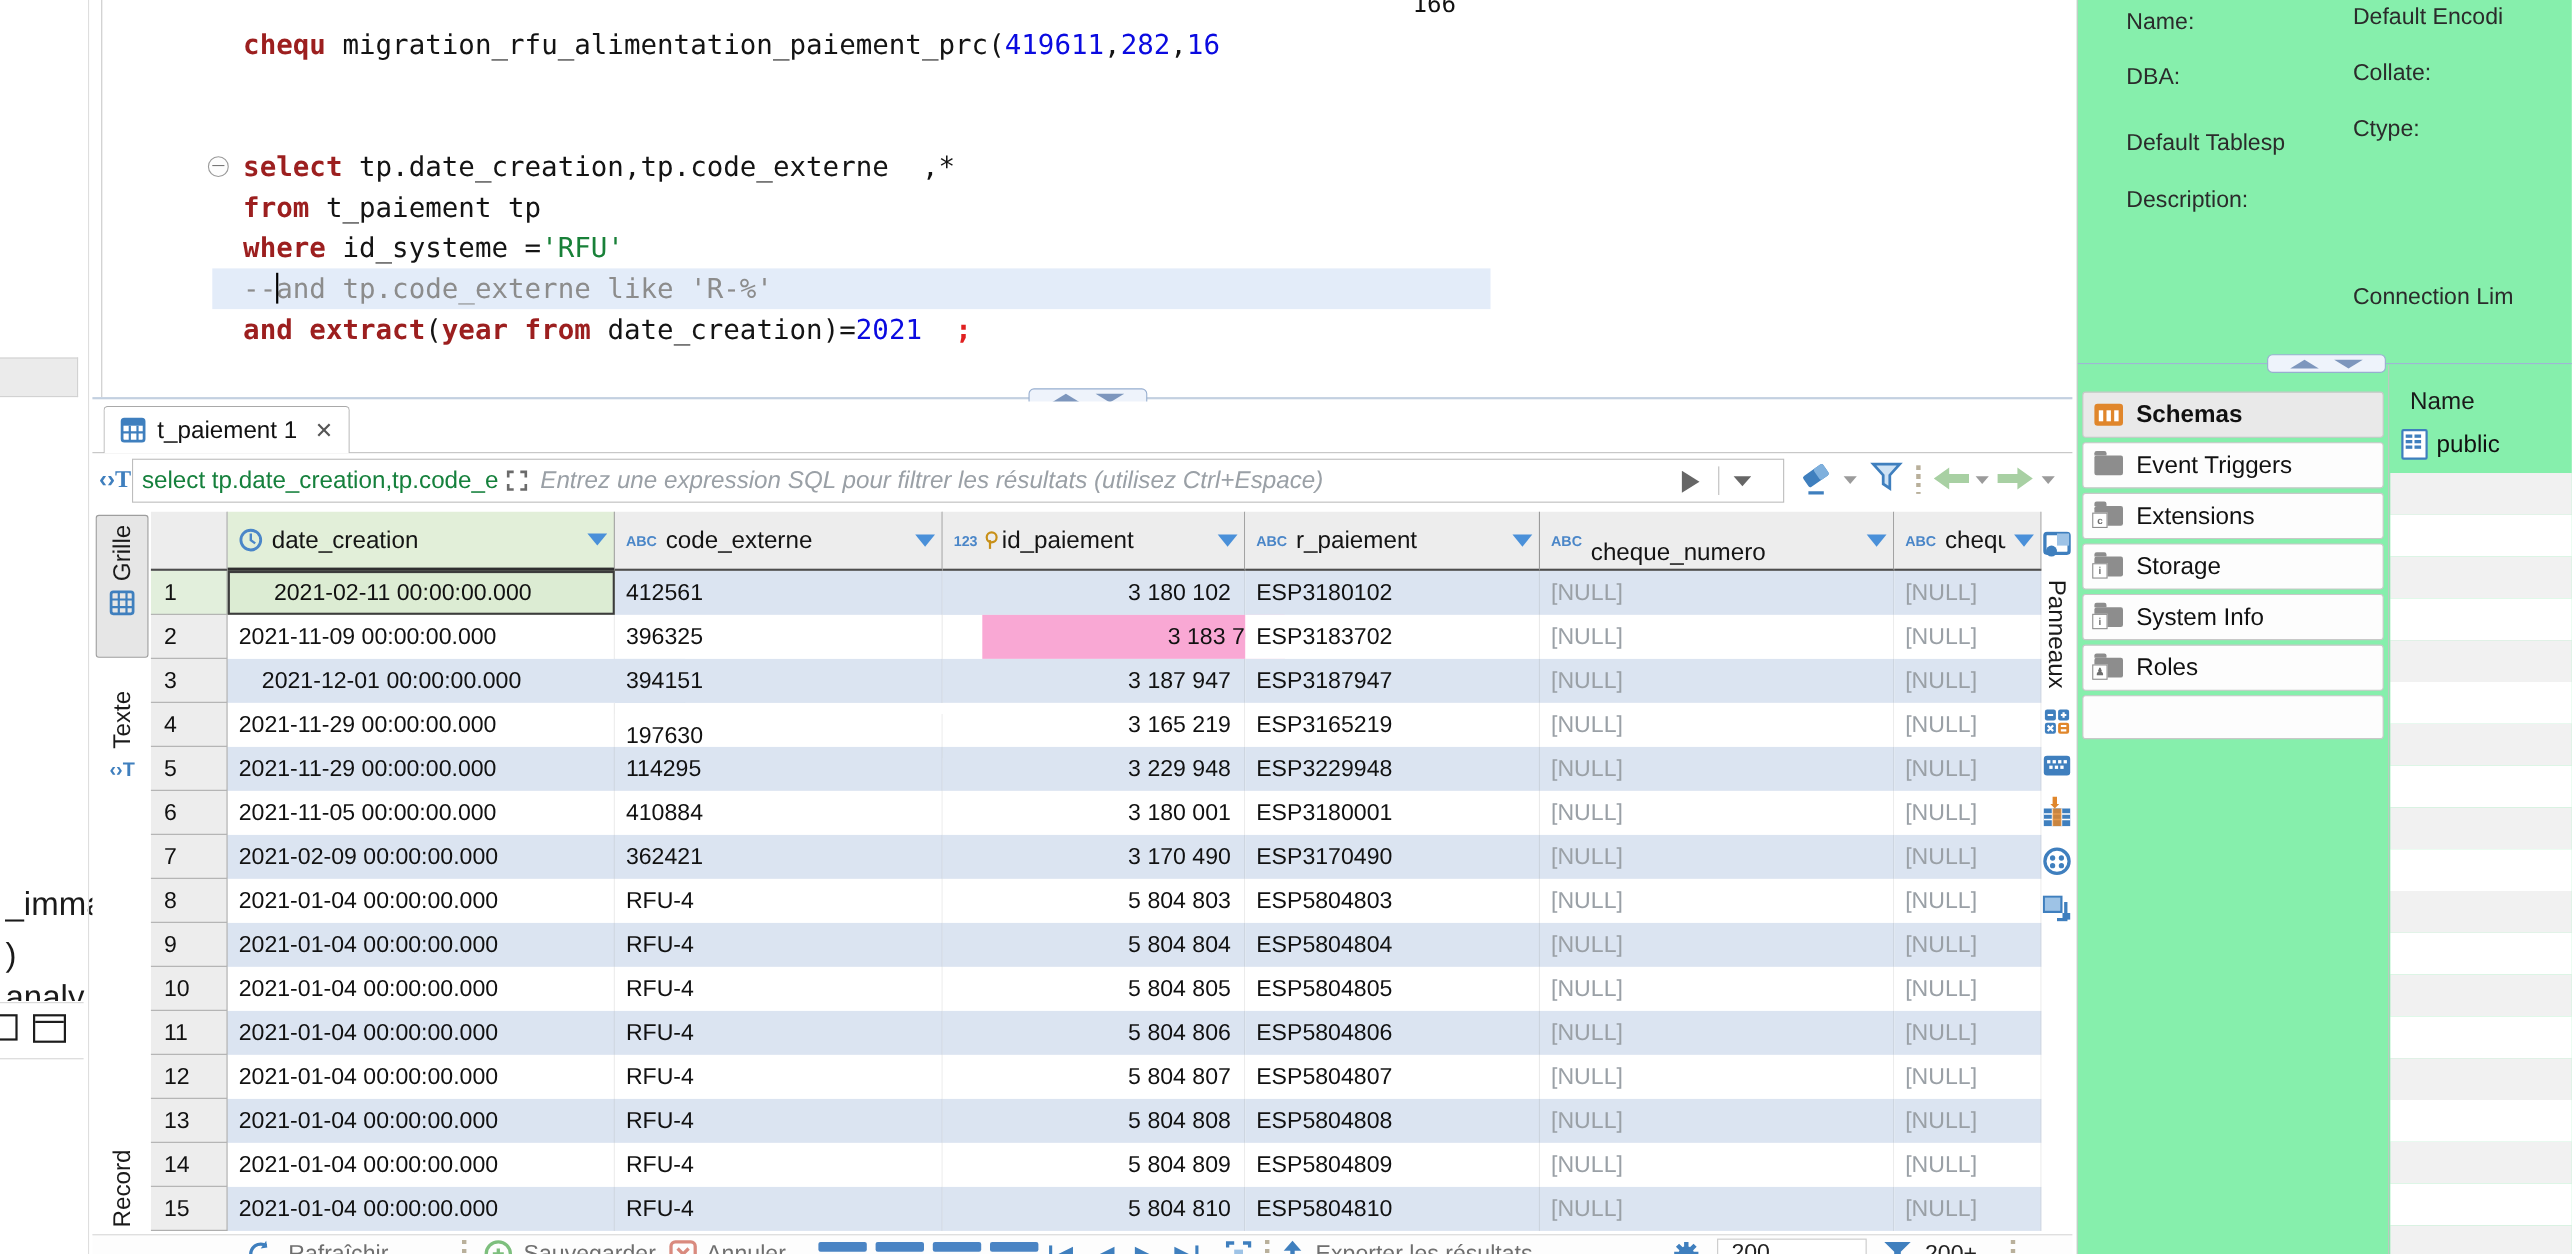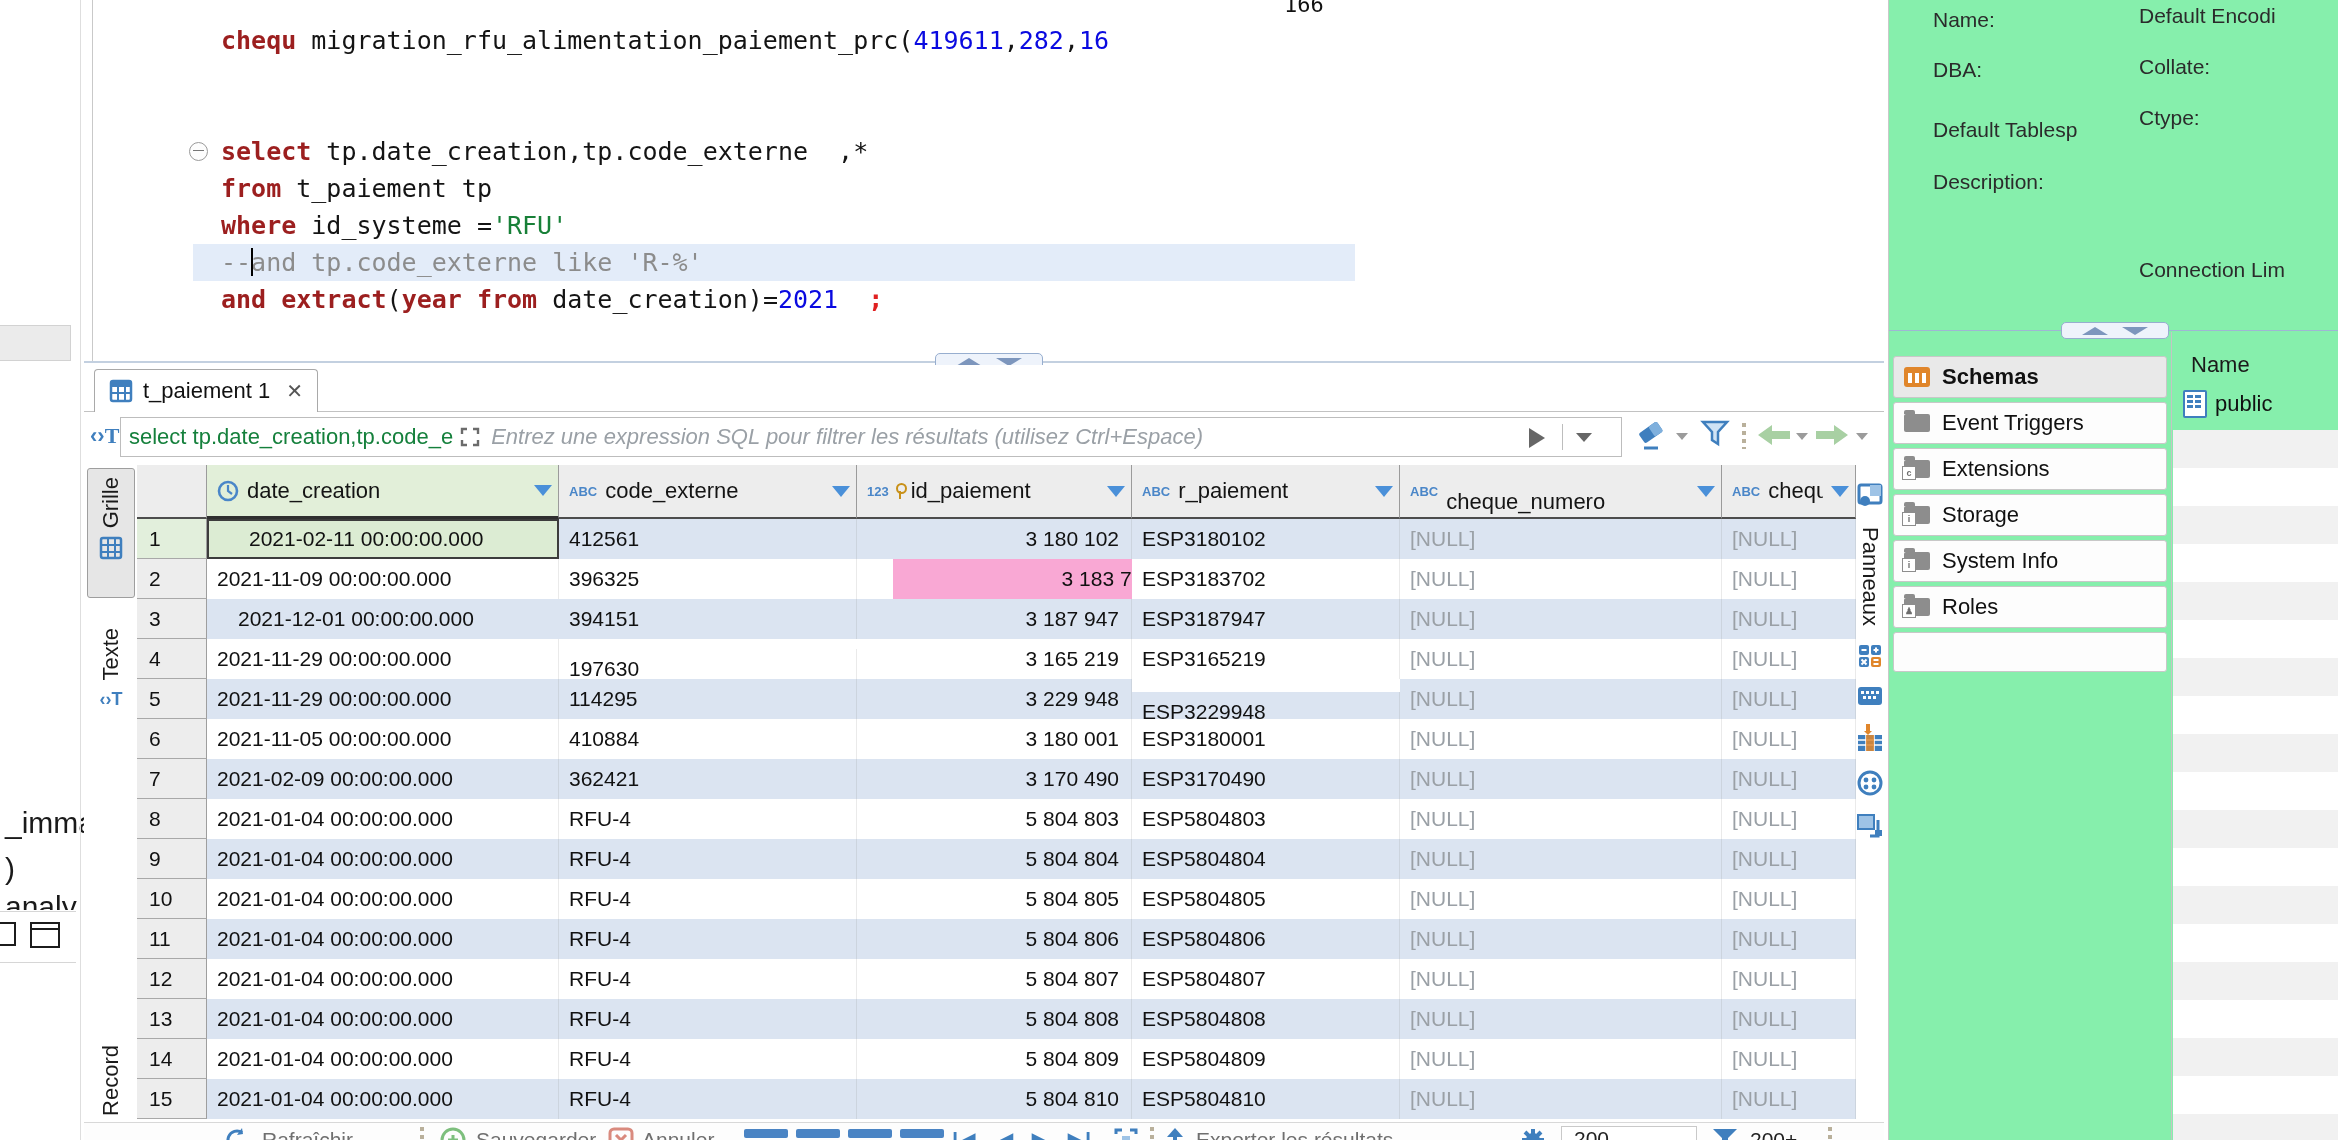--- a/index.html
+++ b/index.html
@@ -328,21 +328,21 @@
       <div class="gcell" style="left: 70px; top: 174px; width: 352px; background: rgb(255, 255, 255);">2021-11-29 00:00:00.000</div>
       <div class="gcell" style="left: 422px; top: 184px; width: 298px; background: rgb(255, 255, 255);">197630</div>
       <div class="gcell num" style="left: 720px; top: 174px; width: 275px; background: rgb(255, 255, 255);">3 165 219</div>
       <div class="gcell" style="left: 995px; top: 174px; width: 268px; background: rgb(255, 255, 255);">ESP3165219</div>
       <div class="gcell null" style="left: 1263px; top: 174px; width: 322px; background: rgb(255, 255, 255);">[NULL]</div>
       <div class="gcell null" style="left: 1585px; top: 174px; width: 134px; background: rgb(255, 255, 255);">[NULL]</div>
       <div class="gutter" style="left: 0px; top: 214px;">5</div>
       <div class="gcell" style="left: 70px; top: 214px; width: 352px; background: rgb(219, 228, 241);">2021-11-29 00:00:00.000</div>
       <div class="gcell" style="left: 422px; top: 214px; width: 298px; background: rgb(219, 228, 241);">114295</div>
       <div class="gcell num" style="left: 720px; top: 214px; width: 275px; background: rgb(219, 228, 241);">3 229 948</div>
-      <div class="gcell" style="left: 995px; top: 227px; width: 268px; background: rgb(219, 228, 241);">ESP3229948</div>
+      <div class="gcell" style="left: 995px; top: 214px; width: 268px; background: rgb(219, 228, 241);">ESP3229948</div>
       <div class="gcell null" style="left: 1263px; top: 214px; width: 322px; background: rgb(219, 228, 241);">[NULL]</div>
       <div class="gcell null" style="left: 1585px; top: 214px; width: 134px; background: rgb(219, 228, 241);">[NULL]</div>
       <div class="gutter" style="left: 0px; top: 254px;">6</div>
       <div class="gcell" style="left: 70px; top: 254px; width: 352px; background: rgb(255, 255, 255);">2021-11-05 00:00:00.000</div>
       <div class="gcell" style="left: 422px; top: 254px; width: 298px; background: rgb(255, 255, 255);">410884</div>
       <div class="gcell num" style="left: 720px; top: 254px; width: 275px; background: rgb(255, 255, 255);">3 180 001</div>
       <div class="gcell" style="left: 995px; top: 254px; width: 268px; background: rgb(255, 255, 255);">ESP3180001</div>
       <div class="gcell null" style="left: 1263px; top: 254px; width: 322px; background: rgb(255, 255, 255);">[NULL]</div>
       <div class="gcell null" style="left: 1585px; top: 254px; width: 134px; background: rgb(255, 255, 255);">[NULL]</div>
       <div class="gutter" style="left: 0px; top: 294px;">7</div>

